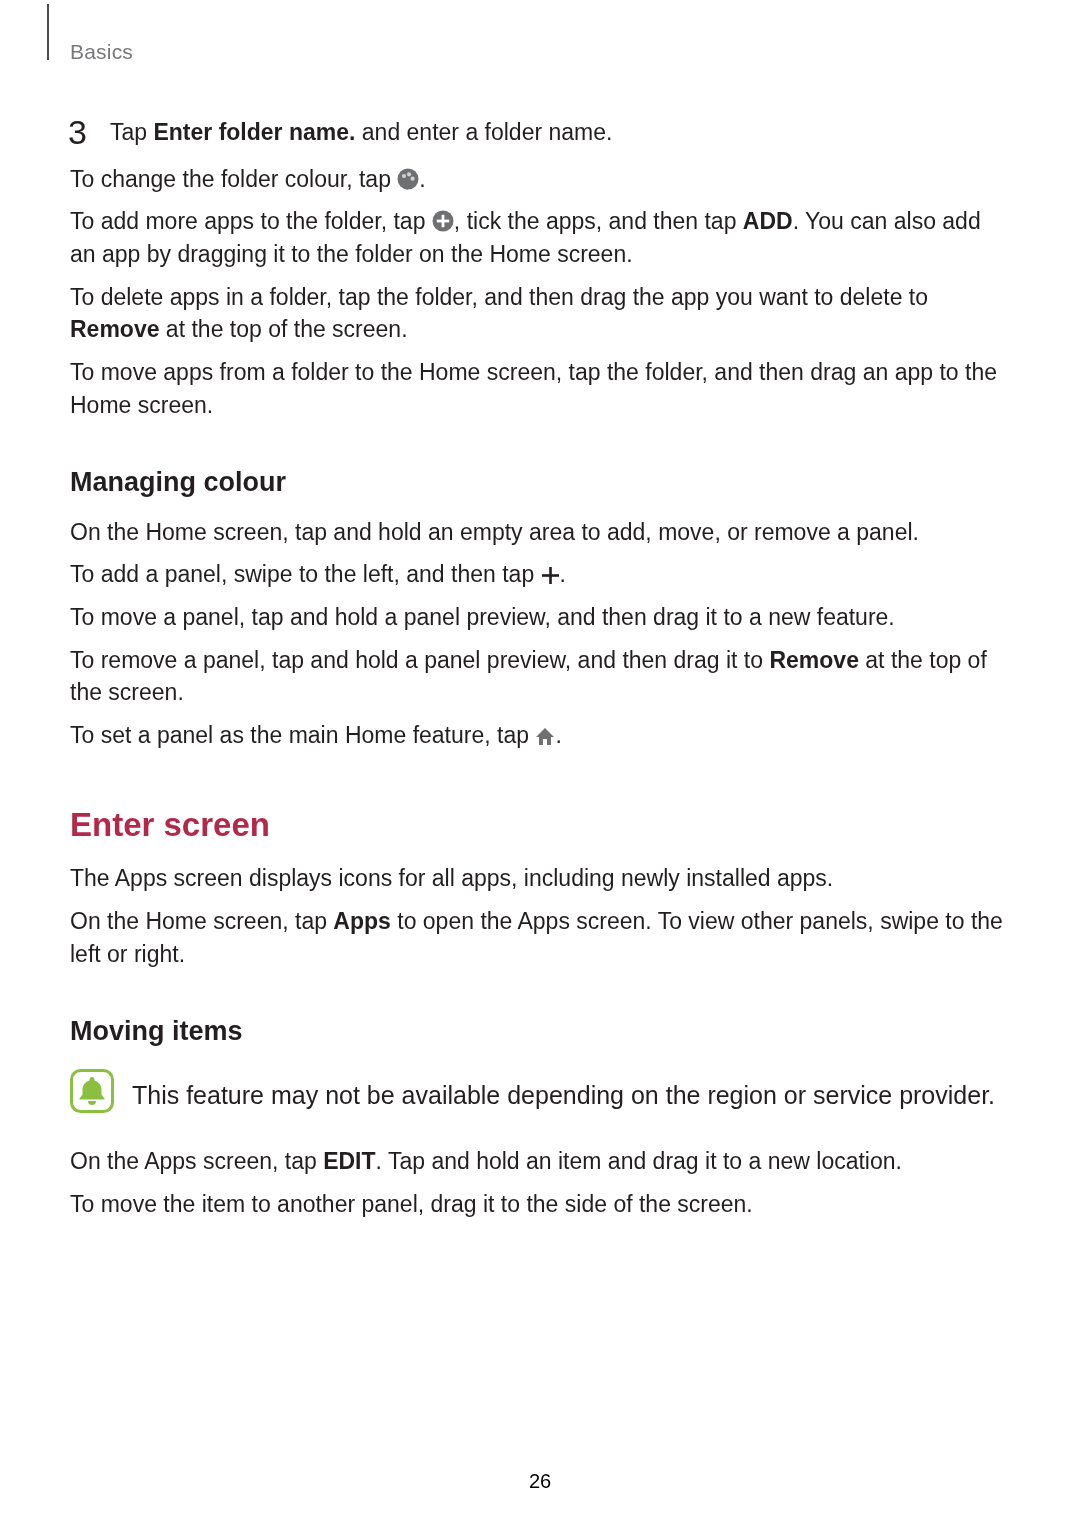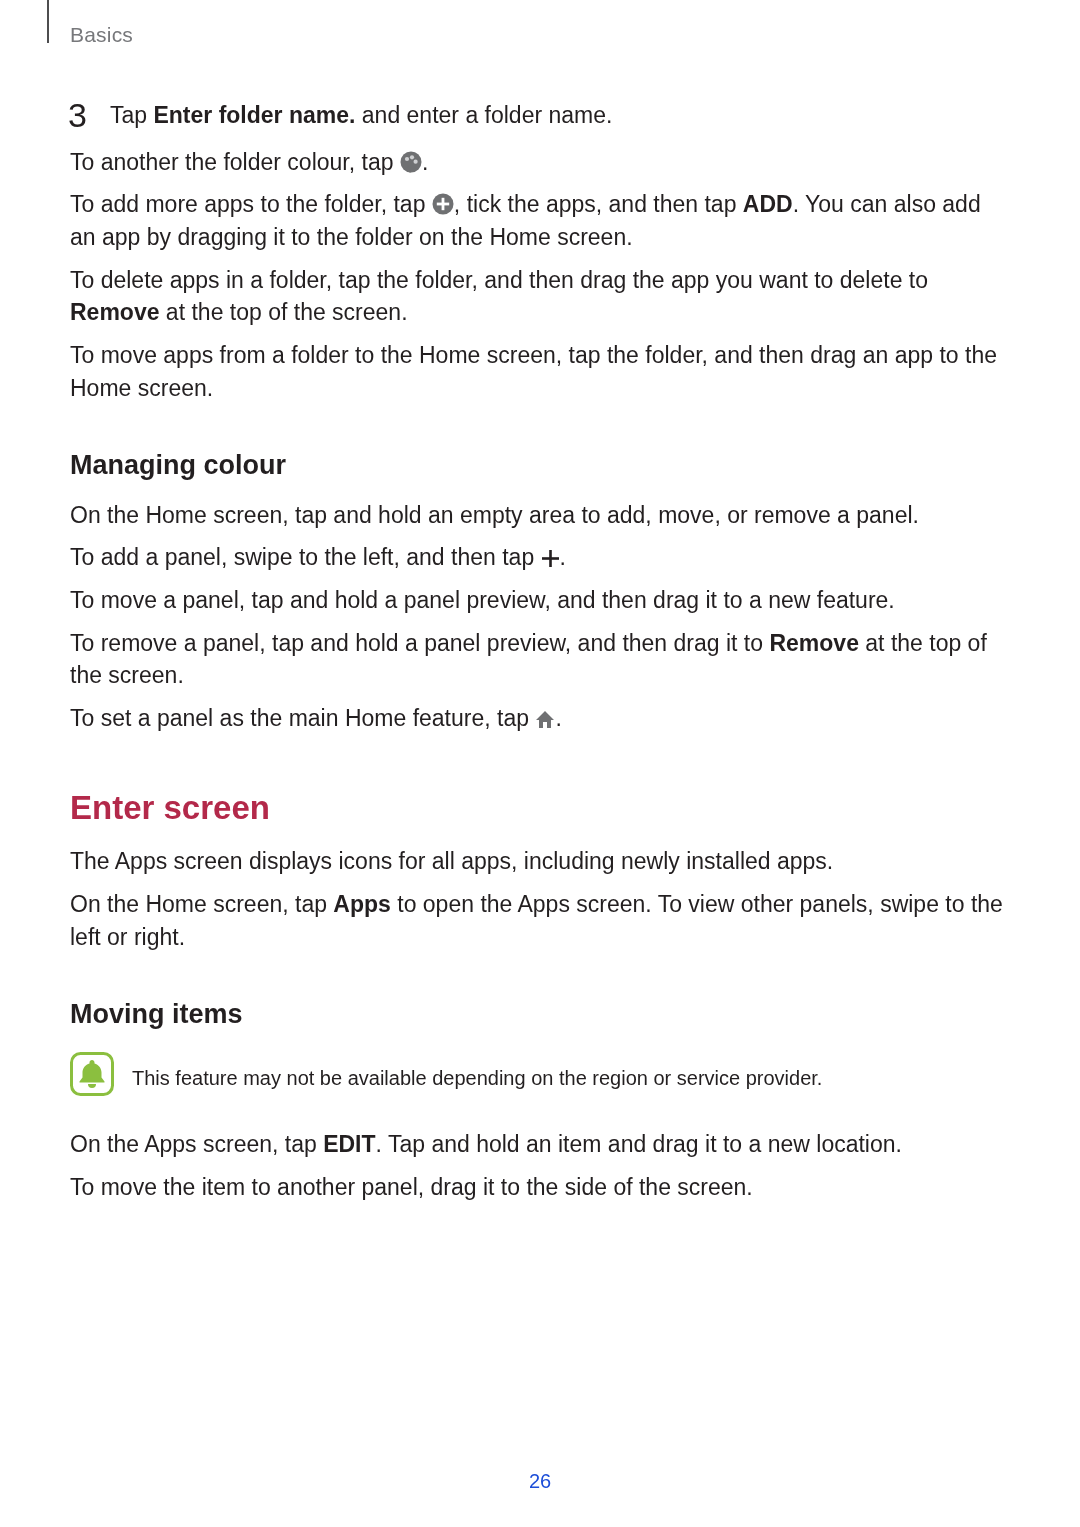--- a/index.html
+++ b/index.html
@@ -10,21 +10,21 @@
     height: 1527px;
     background: #ffffff;
     font-family: "Segoe UI", "Myriad Pro", "Helvetica Neue", Arial, sans-serif;
     color: #231f20;
   }
   .page {
     position: relative;
     width: 1080px;
     height: 1527px;
     box-sizing: border-box;
-    padding: 23px 70px 40px 70px;
+    padding: 40px 70px 40px 70px;
   }
   .header-block {
     position: relative;
     height: 18px;
     margin-bottom: 58px;
   }
   .header-rule {
     position: absolute;
     left: -23px;
     top: -36px;
@@ -93,31 +93,31 @@
   .note-box {
     display: flex;
     align-items: center;
     margin: 18px 0 24px 0;
   }
   .note-icon {
     flex: 0 0 auto;
     margin-right: 18px;
   }
   .note-text {
-    font-size: 20px;
+    font-size: 25px;
     line-height: 1.4;
   }
   .page-number {
     position: absolute;
     bottom: 34px;
     left: 0;
     width: 1080px;
     text-align: center;
     font-size: 20px;
-    color: #1d4ed8;
+    color: #000000;
   }
 </style>
 </head>
 <body>
 
 <div class="page">
 
   <div class="header-block">
     <div class="header-rule"></div>
     <span class="header-text">Basics</span>
@@ -126,21 +126,21 @@
   <div class="content">
 
     <div class="step-block">
       <div class="step-number">3</div>
       <p class="step-body">
         <span>Tap </span><span class="bold">Enter folder name.</span><span> and enter a folder name.</span>
       </p>
     </div>
 
     <p class="indented">
-      <span>To another the folder colour, tap </span><span class="icon icon-palette"><svg width="22" height="22" viewBox="0 0 22 22">
+      <span>To change the folder colour, tap </span><span class="icon icon-palette"><svg width="22" height="22" viewBox="0 0 22 22">
             <circle cx="11" cy="11" r="10.5" fill="#6f7072"></circle>
             <circle cx="7" cy="8" r="2.1" fill="#cfd0d2"></circle>
             <circle cx="12" cy="6.3" r="2.1" fill="#cfd0d2"></circle>
             <circle cx="15.6" cy="10.7" r="2.1" fill="#cfd0d2"></circle>
             <path d="M11 21.5c-3 0-4-2-2-4 1.2-1.2 0-3-2-3" fill="#6f7072"></path>
           </svg></span><span>.</span>
     </p>
 
     <p class="indented">
       <span>To add more apps to the folder, tap </span><span class="icon icon-plus-circle"><svg width="22" height="22" viewBox="0 0 22 22">

